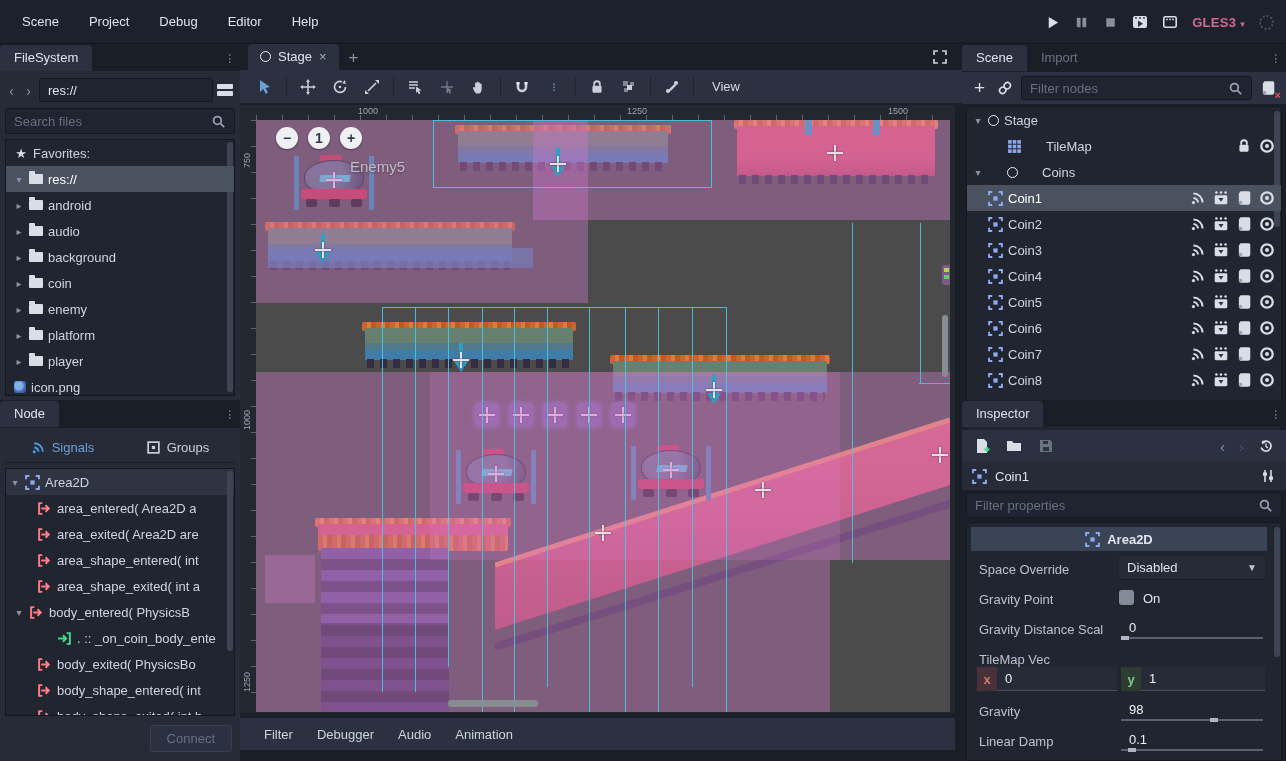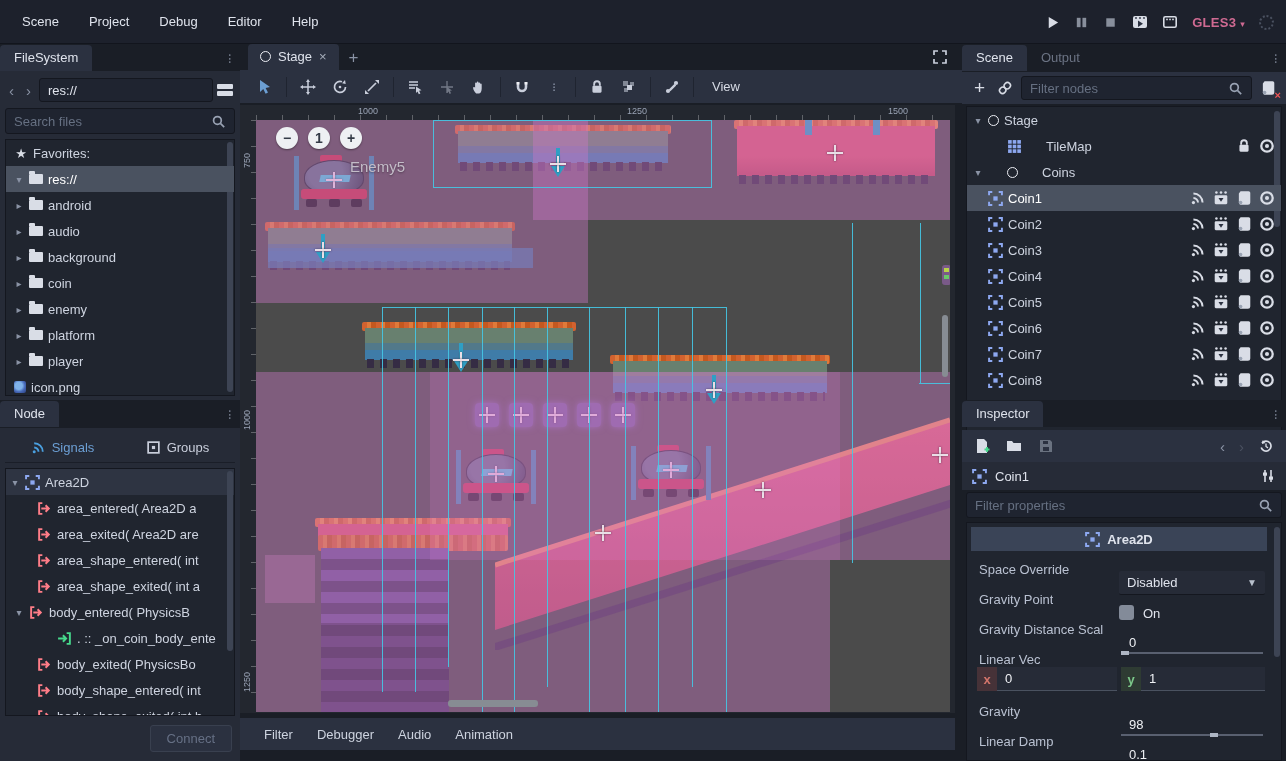--- a/index.html
+++ b/index.html
@@ -146,21 +146,21 @@
   .strow.btns-coin .rb.b-signal,.strow.btns-coin .rb.b-group,.strow.btns-coin .rb.b-script,.strow.btns-coin .rb.b-eye{display:inline-block;}
   .strow.btns-tm .rb.b-lock,.strow.btns-tm .rb.b-eye{display:inline-block;}
   #insp-panel{position:absolute;left:0;top:356px;width:324px;height:361px;}
   #insp-toolbar{position:absolute;left:0;top:30px;width:324px;height:32px;background:var(--chrome);display:flex;align-items:center;gap:16px;padding:0 12px;}
   #insp-node-row{position:absolute;left:0;top:62px;width:324px;height:28px;background:var(--panel);display:flex;align-items:center;gap:8px;padding:0 10px;}
   #insp-filter{position:absolute;left:4px;top:92px;width:316px;height:26px;}
   #props{position:absolute;left:4px;top:122px;width:316px;height:239px;background:var(--tree);border:1px solid #14171f;overflow:hidden;}
   #sec-head{position:absolute;left:4px;top:4px;width:296px;height:24px;background:#3a4457;display:flex;align-items:center;justify-content:center;gap:7px;font-weight:bold;}
   .prow{position:absolute;left:4px;width:300px;height:30px;}
   .plabel{position:absolute;left:8px;top:7px;color:#b9c1d1;white-space:nowrap;overflow:hidden;max-width:140px;}
-  .pval{position:absolute;left:148px;top:16px;width:146px;height:24px;}
+  .pval{position:absolute;left:148px;top:1px;width:146px;height:24px;}
   .dropdown{background:var(--panel);border-radius:2px;border-bottom:1px solid #14171f;height:24px;display:flex;align-items:center;padding:0 8px;}
   .dropdown .dv{flex:1;}
   .ddchev{color:#b8c0cc;font-size:10px;}
   .checkbox{width:15px;height:15px;border-radius:3px;background:#838b99;display:inline-block;margin-top:4px;}
   .sliderline{position:absolute;left:2px;right:2px;bottom:1px;height:2px;background:#596070;}
   .grab{position:absolute;bottom:0;width:8px;height:4px;background:#aeb6c4;}
   .numv{position:absolute;left:10px;top:4px;color:#eef0f4;}
   .vecrow{height:26px;}
   .veccell{position:absolute;top:0;height:24px;background:var(--panel);border-bottom:1px solid #4a5260;}
   .badge{position:absolute;left:0;top:0;width:20px;height:24px;display:flex;align-items:center;justify-content:center;font-weight:bold;}
@@ -734,21 +734,21 @@
     <span class="bbtab">Filter</span>
         <span class="bbtab">Debugger</span>
         <span class="bbtab">Audio</span>
         <span class="bbtab">Animation</span>
       </div>
   </div>
 
   <div id="right" class="abs">
     <div class="tabrow">
       <span class="ptab">Scene</span>
-      <span class="ptab inactive">Output</span>
+      <span class="ptab inactive">Import</span>
       <span class="dots">⁝</span>
     </div>
     <div id="scene-toolbar">
       <span style="font-size:19px;color:#d9dde6;padding:0 4px;">+</span>
       <svg class="ig16" viewBox="0 0 16 16">
           <g stroke="#d9dde6" stroke-width="1.5" fill="none" transform="rotate(45 8 8)">
             <rect x="5" y="1.5" width="6" height="6.5" rx="3"></rect>
             <rect x="5" y="8" width="6" height="6.5" rx="3"></rect>
           </g>
         </svg>
@@ -1174,21 +1174,21 @@
         </div>
         <div class="prow" style="top:92px;">
           <span class="plabel">Gravity Distance Scal</span>
           <span class="pval">
             <span class="numv">0</span>
             <span class="sliderline"></span>
               <span class="grab" style="left:2px;"></span>
           </span>
         </div>
         <div class="prow" style="top:122px;height:22px;">
-          <span class="plabel">Linear Vec</span>
+          <span class="plabel">TileMap Vec</span>
         </div>
         <div class="prow vecrow" style="top:144px;">
           <span class="veccell" style="left:6px;width:140px;">
             <span class="badge bx">x</span>
             <span class="vecval">0</span>
           </span>
           <span class="veccell" style="left:150px;width:144px;">
             <span class="badge by">y</span>
             <span class="vecval">1</span>
           </span>

